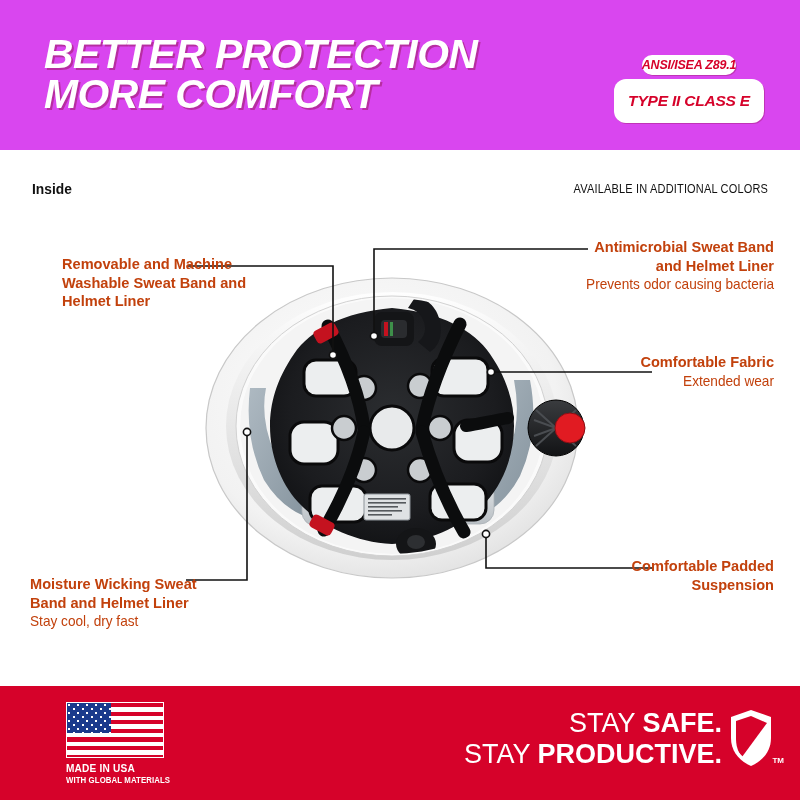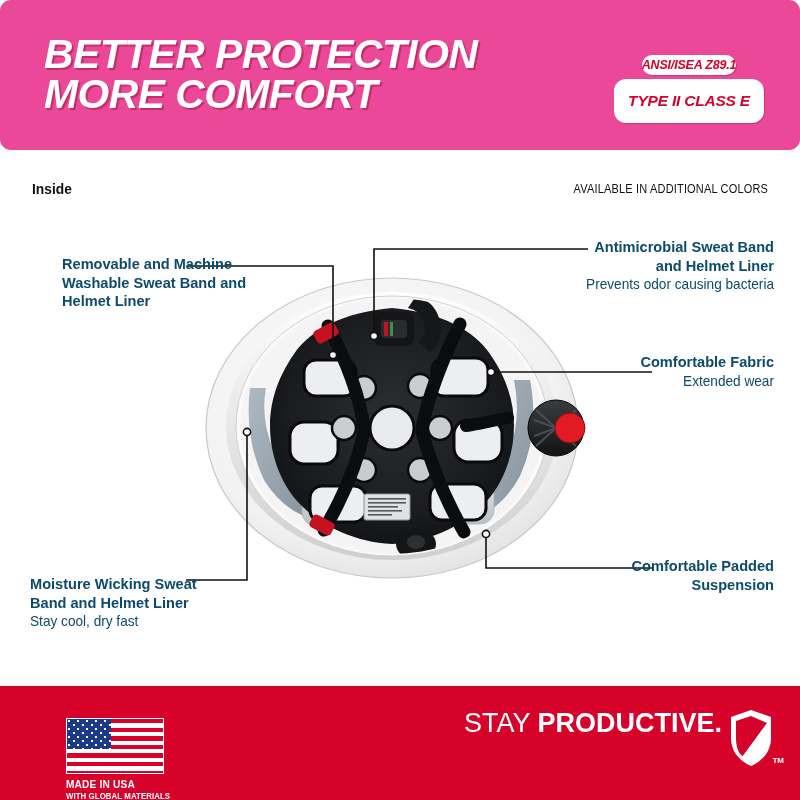--- a/index.html
+++ b/index.html
@@ -7,22 +7,21 @@
     width:800px;height:800px;overflow:hidden;
     background:#ffffff;
     font-family:"Liberation Sans", sans-serif;
     -webkit-font-smoothing:antialiased;
   }
   .page{position:relative;width:800px;height:800px;}
 
   
   .header{
     position:absolute;left:0;top:0;width:800px;height:150px;
-    background:#ec4899;
-    border-radius:11px;
+    background:#d946ef;
   }
   .headline{
     position:absolute;left:44px;top:34px;
     color:#fff;
     font-weight:bold;font-style:italic;
     font-size:40px;line-height:40px;
     letter-spacing:-0.5px;
     text-shadow:2px 2px 0 rgba(120,0,16,.35);
   }
   .headline div{white-space:nowrap;transform:scaleX(1.02);transform-origin:left center;}
@@ -49,21 +48,21 @@
     transform:scaleX(.92);transform-origin:left center;
   }
   .subhead-right{
     position:absolute;right:32px;top:182px;
     font-size:12.5px;color:#111;letter-spacing:.2px;
     transform:scaleX(.88);transform-origin:right center;
     white-space:nowrap;
   }
 
   
-  .callout{position:absolute;color:#0c4a6e;}
+  .callout{position:absolute;color:#c2410c;}
   .callout .ttl{
     font-weight:bold;font-size:15.5px;line-height:18.5px;
     transform:scaleX(.94);
   }
   .callout .sub{
     font-weight:normal;font-size:14.5px;line-height:18px;
     transform:scaleX(.94);
   }
   .callout.left .ttl,.callout.left .sub{transform-origin:left center;text-align:left;}
   .callout.right .ttl,.callout.right .sub{transform-origin:right center;text-align:right;}
@@ -81,21 +80,21 @@
   .helmet-wrap{
     position:absolute;left:178px;top:268px;width:448px;height:330px;
   }
 
   
   .footer{
     position:absolute;left:0;top:686px;width:800px;height:114px;
     background:#d6022a;
   }
   .flag-badge{
-    position:absolute;left:30px;top:32px;width:92px;padding-left:36px;
+    position:absolute;left:30px;top:16px;width:92px;padding-left:36px;
   }
   .flag{
     width:98px;height:56px;background:#fff;
     position:relative;overflow:hidden;
     border:1px solid #ffffff;
     box-sizing:border-box;
   }
   .stripes{position:absolute;left:0;top:0;width:98px;height:56px;
     background:repeating-linear-gradient(to bottom,#d6022a 0 4.3px,#ffffff 4.3px 8.6px);}
   .canton{position:absolute;left:0;top:0;width:44px;height:30px;background:#1b3a8c;
@@ -329,20 +328,23 @@
       <div class="flag">
         <div class="stripes"></div>
         <div class="canton"></div>
       </div>
       <div class="made">MADE IN USA</div>
       <div class="made2">WITH GLOBAL MATERIALS</div>
     </div>
 
     <div class="tagline">
       <div class="ln">
+        <span class="light">STAY </span><span class="heavy">SAFE.</span>
+      </div>
+      <div class="ln">
         <span class="light">STAY </span><span class="heavy">PRODUCTIVE.</span>
       </div>
     </div>
 
     <svg class="shield" viewBox="0 0 46 60">
       <path d="M23 2 L43 9 L43 30 C43 44 34 53 23 58 C12 53 3 44 3 30 L3 9 Z" fill="#ffffff"></path>
       <path d="M23 8 L23 52 C14 47 8 40 8 29 L8 12 Z" fill="#d6022a" opacity="0"></path>
       <path d="M38 14 L12 50 C7 44 5 37 5 29 L5 11 L23 5 Z" fill="#ffffff"></path>
       <path d="M40 13 L13 51 C8 45 6 38 6 30 L6 12 L23 6 L40 13 Z" fill="#d6022a" opacity=".0"></path>
       <path d="M23 5 L41 11 L41 30 C41 42 33 50 23 55 C13 50 5 42 5 30 L5 11 Z" fill="#ffffff"></path>

